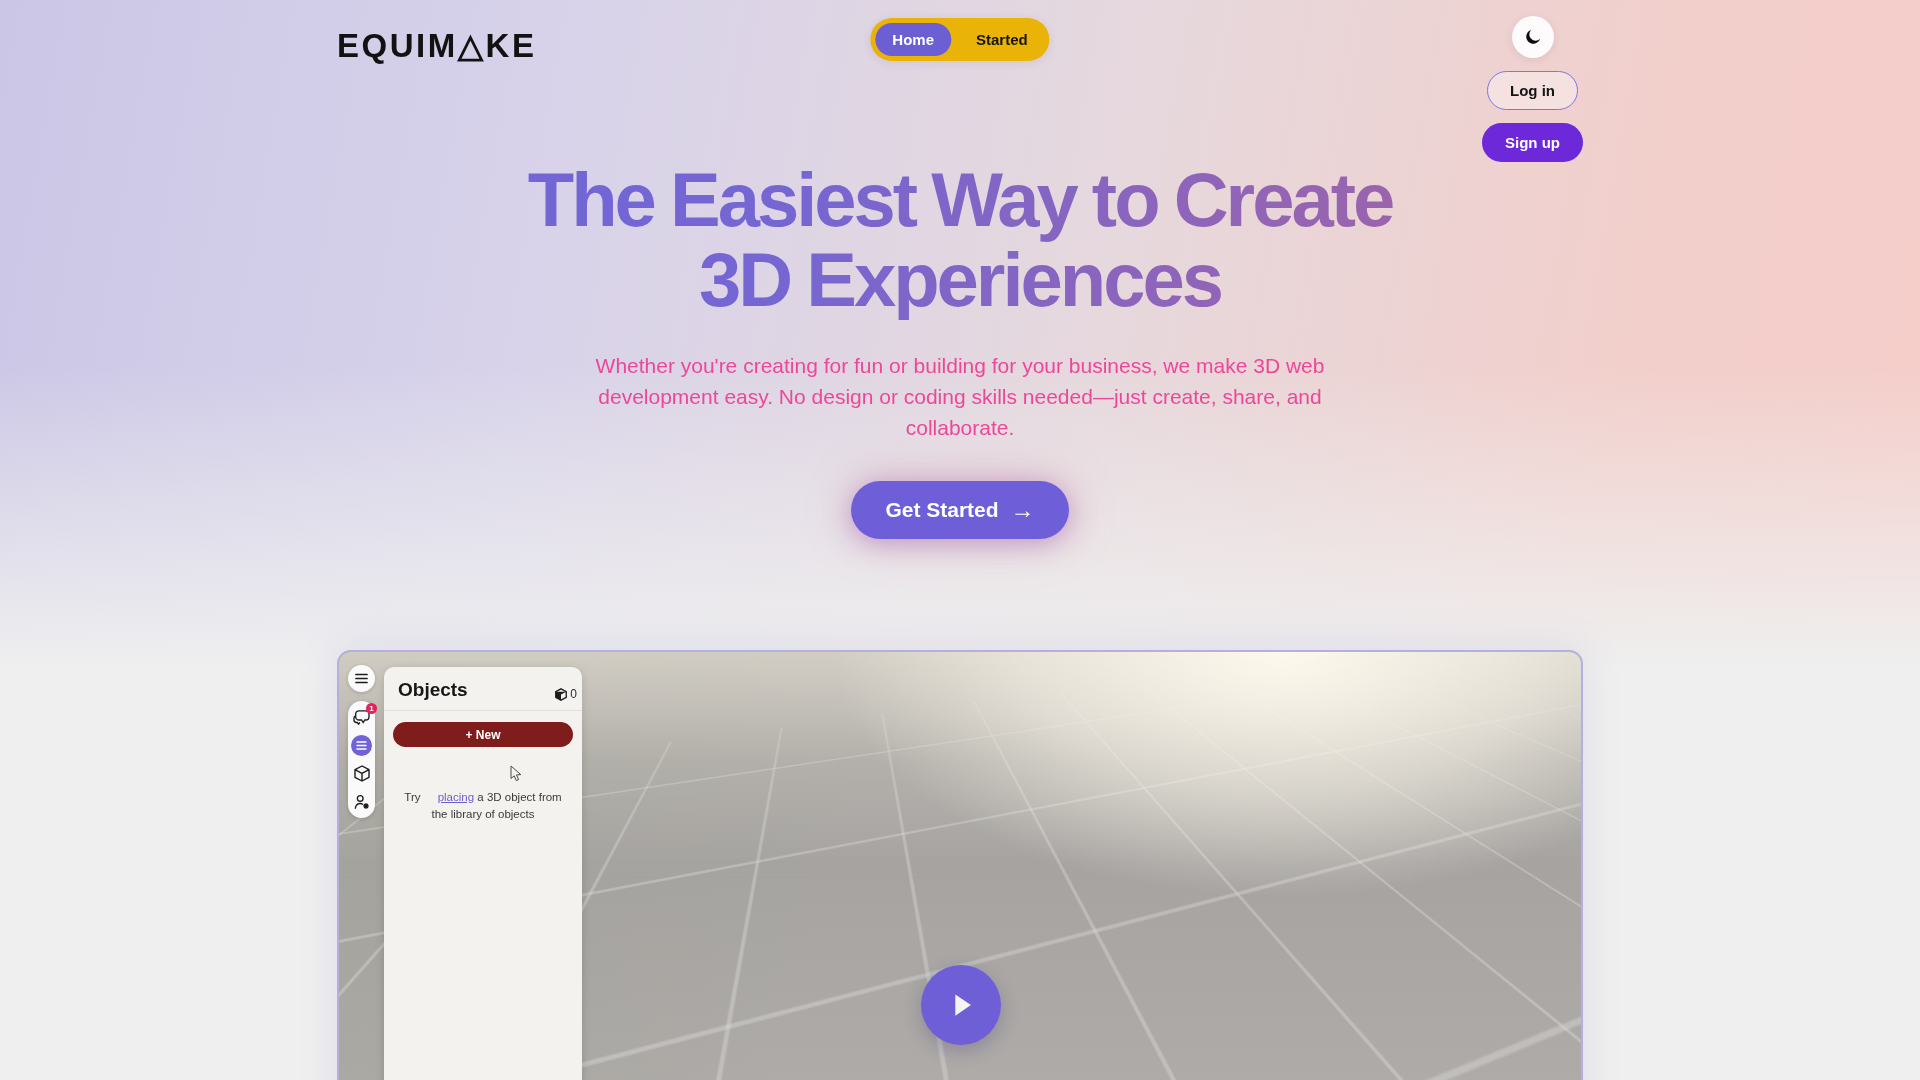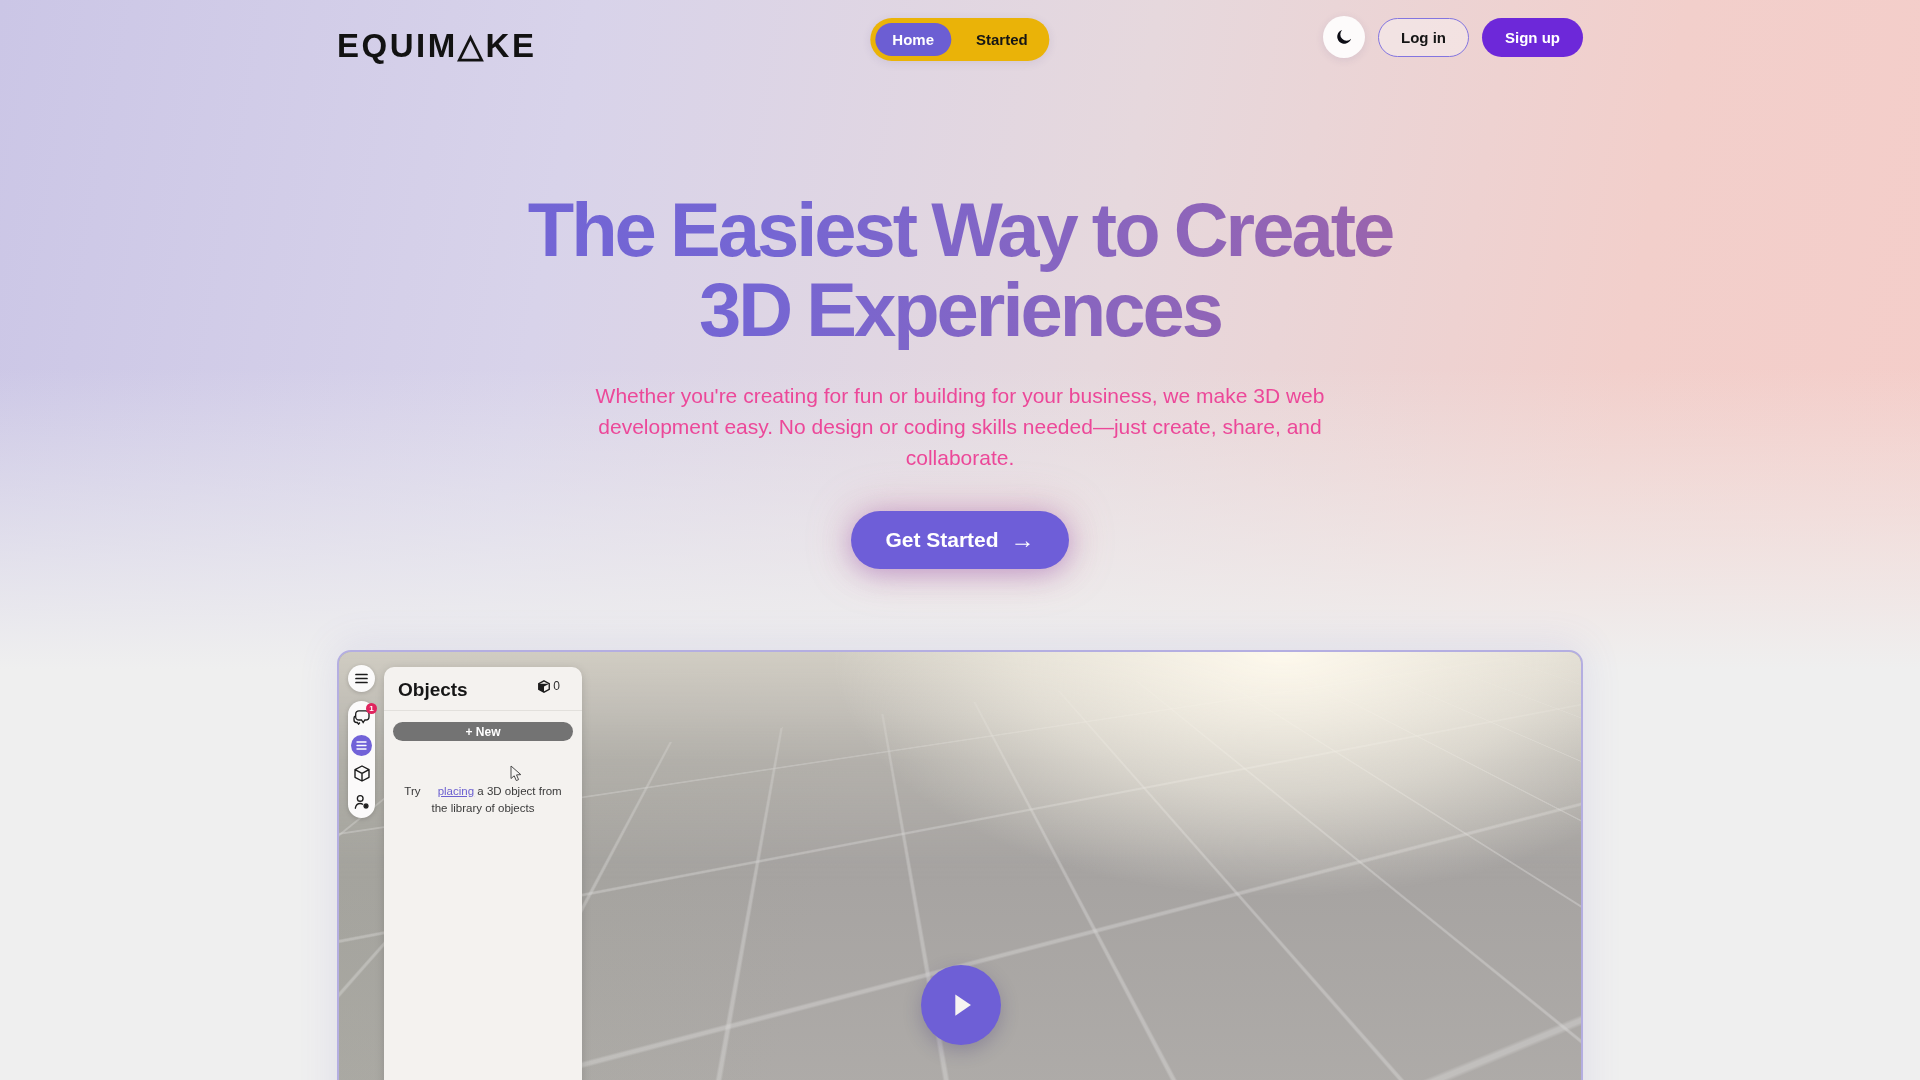--- a/index.html
+++ b/index.html
@@ -25,40 +25,40 @@
     box-shadow:0 2px 10px rgba(60,50,120,0.10);
   }
   .nav-item {
     border:none; background:transparent; cursor:pointer;
     font-family:inherit; font-size:15px; font-weight:700; color:#151515;
     padding:8px 17px; border-radius:17px;
   }
   .nav-item.active { background:#6c5ed3; color:#ffffff; }
   .header-actions {
     position:absolute; right:337px; top:16px;
-    display:flex; align-items:center; gap:13px;
+    display:flex; align-items:center; gap:13px;flex-direction:column;
   }
   .theme-btn {
     width:42px; height:42px; border-radius:50%; border:none; cursor:pointer;
     background:#fdfbfb; display:flex; align-items:center; justify-content:center;
     box-shadow:0 2px 8px rgba(60,50,120,0.10);
   }
   .btn-login {
     border:1.5px solid #8375e0; background:rgba(255,255,255,0.35); cursor:pointer;
     font-family:inherit; font-size:15px; font-weight:600; color:#151515;
     padding:10px 22px; border-radius:22px;
   }
   .btn-signup {
     border:none; background:#6d28d9; cursor:pointer;
     font-family:inherit; font-size:15px; font-weight:600; color:#ffffff;
     padding:11px 23px; border-radius:22px;
   }
 
   
-  .hero { padding-top:160px; text-align:center; position:relative;margin-top:30px; }
+  .hero { padding-top:160px; text-align:center; position:relative; }
   .hero h1 {
     font-size:76px; line-height:1.05; font-weight:700;
     letter-spacing:-3px; word-spacing:-2px;
     background:linear-gradient(100deg, #6b63d9 0%, #7566d3 40%, #9a64ad 72%, #c55f80 100%);
     -webkit-background-clip:text; background-clip:text; color:transparent;
   }
   .hero p {
     margin:30px auto 0; width:770px;
     font-size:21px; line-height:1.48; color:#ec4899;
   }
@@ -129,28 +129,28 @@
     border-radius:6px; display:flex; align-items:center; justify-content:center;
     padding:0 2px;
   }
 
   .objects-panel {
     position:absolute; left:45px; top:15px; width:198px; height:calc(100% - 15px);
     background:#f4f2ef; border-radius:10px 10px 0 0;
     box-shadow:0 2px 10px rgba(0,0,0,0.15);
   }
   .op-header {
-    display:flex; align-items:flex-start; justify-content:space-between;
-    padding:12px 22px 9px 14px; border-bottom:1px solid #e2e0dc;
+    display:flex; align-items:flex-end; justify-content:space-between;
+    padding:12px 5px 9px 14px; border-bottom:1px solid #e2e0dc;
   }
   .op-title { font-size:19px; font-weight:700; color:#161616; }
   .op-count { display:flex; align-items:center; gap:3px; font-size:12px; color:#2d2d2d; }
   .op-new {
-    display:block; margin:11px 9px 0; width:calc(100% - 18px); height:19px;
-    border:none; border-radius:13px; background:#737373; cursor:pointer;
+    display:block; margin:11px 9px 0; width:calc(100% - 18px); height:25px;
+    border:none; border-radius:13px; background:#7f1d1d; cursor:pointer;
     color:#ffffff; font-family:inherit; font-size:12px; font-weight:700;
   }
   .op-hint {
     margin:42px 13px 0; text-align:center;
     font-size:11.5px; line-height:1.45; color:#3a3a3a;
   }
   .op-hint a { color:#6b5fd0; text-decoration:underline; cursor:pointer;padding-left:14px; }
   .cursor-icon { position:absolute; left:171px; top:113px; pointer-events:none; }
 
   .icon { display:block; }

